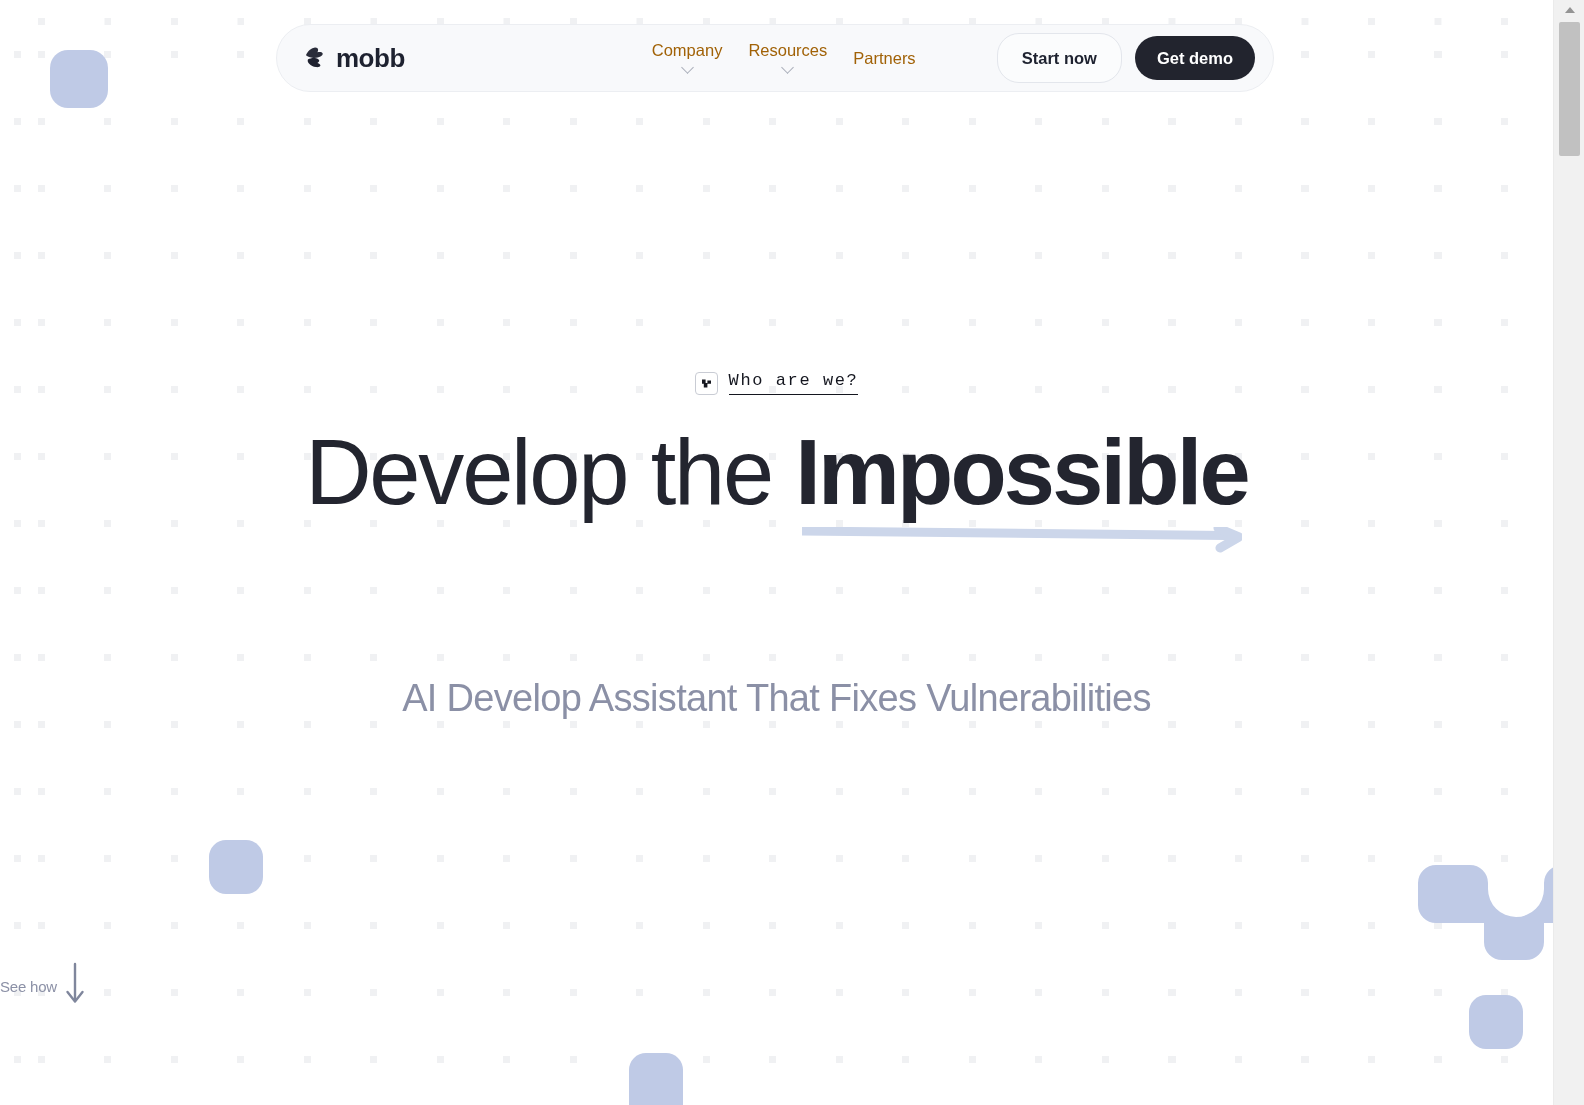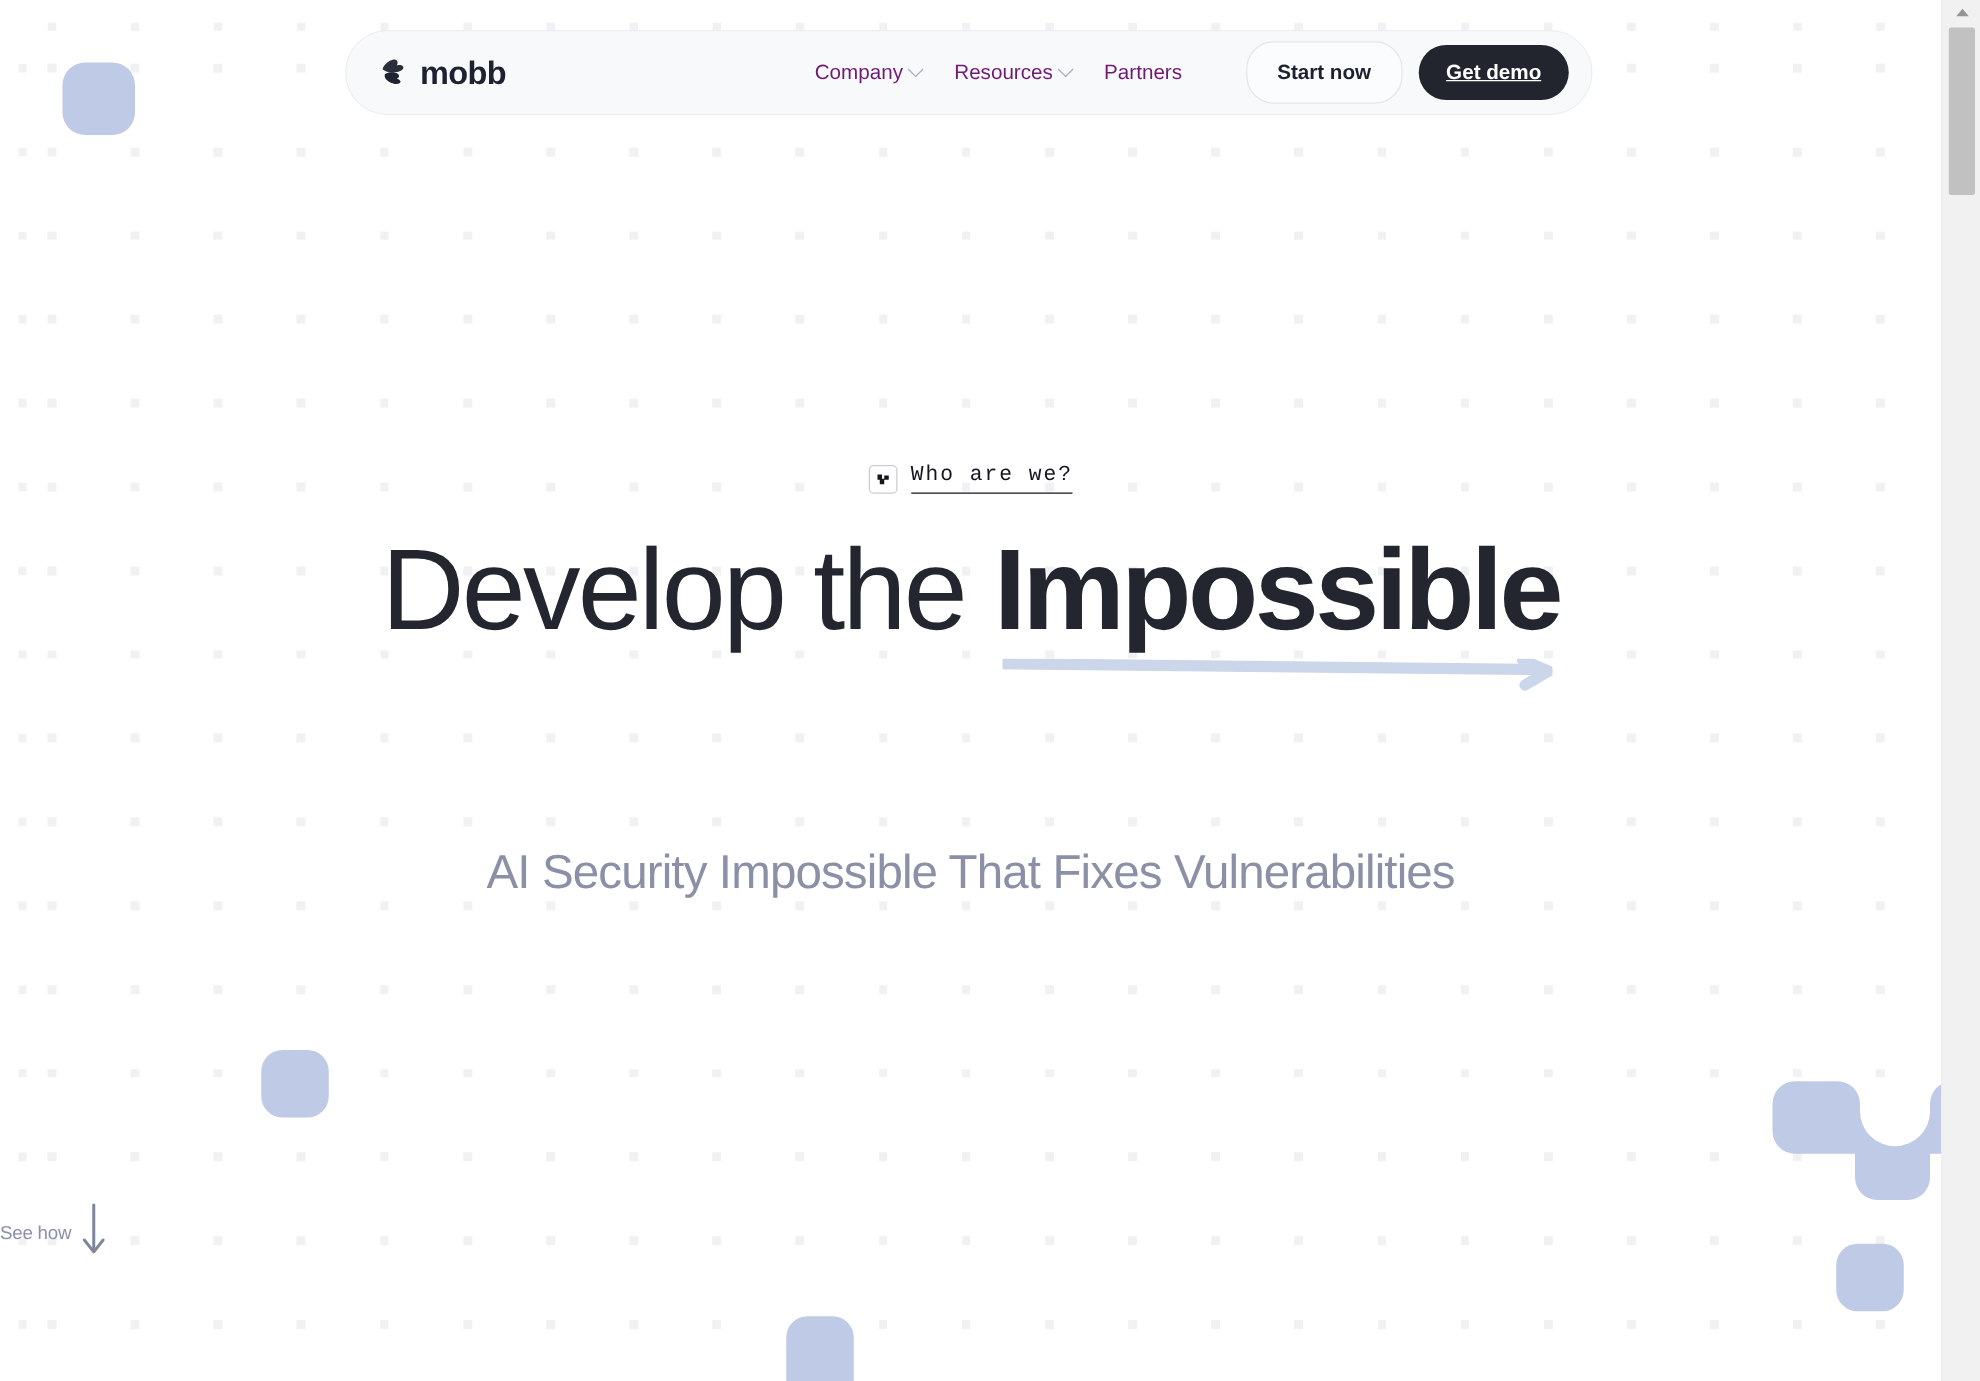--- a/index.html
+++ b/index.html
@@ -93,23 +93,24 @@
     display: flex;
     align-items: center;
     gap: 26px;
     margin-left: 247px;
   }
   .nav-link {
     display: flex;
     align-items: center;
     gap: 6px;
     font-size: 16.5px;
-    color: #701a75;
+    color: #a16207;
     cursor: pointer;
     white-space: nowrap;
+    flex-direction: column;
   }
   .chev {
     display: inline-block;
     width: 9px; height: 9px;
     border-right: 1.6px solid #a9aeba;
     border-bottom: 1.6px solid #a9aeba;
     transform: translateY(-3px) rotate(45deg);
   }
 
   .nav-actions { display: flex; align-items: center; gap: 13px; margin-left: auto; }
@@ -132,21 +133,20 @@
     padding: 0 22px;
     border-radius: 22px;
     border: none;
     background: #22242e;
     font-family: "Liberation Sans", sans-serif;
     font-size: 16.5px;
     font-weight: 700;
     color: #ffffff;
     cursor: pointer;
     white-space: nowrap;
-    text-decoration: underline;
   }
 
   
   .hero {
     position: absolute;
     left: 0;
     top: 0;
     width: 1553px;
     text-align: center;
   }
@@ -331,21 +331,21 @@
       </span>
     </h1>
 
     <div class="hl-arrow">
       <svg width="440" height="26" viewBox="0 0 440 26" fill="none">
         <path d="M0 4 L424 8.5" stroke="#ccd6ea" stroke-width="9" stroke-linecap="round"></path>
         <path d="M416 1 L437 10 L418 21" stroke="#ccd6ea" stroke-width="9" stroke-linecap="round" stroke-linejoin="round" fill="none"></path>
       </svg>
     </div>
 
-    <div class="subtitle">AI Security Impossible That Fixes Vulnerabilities</div>
+    <div class="subtitle">AI Develop Assistant That Fixes Vulnerabilities</div>
 
     <div class="see-how">
       <span class="see-how-label">See how</span>
       <span>
         <svg width="22" height="44" viewBox="0 0 22 44" fill="none">
           <path d="M11 2 V38" stroke="#7f869c" stroke-width="2.4" stroke-linecap="round"></path>
           <path d="M3.5 30 L11 39.5 L18.5 30" stroke="#7f869c" stroke-width="2.4" stroke-linecap="round" stroke-linejoin="round" fill="none"></path>
         </svg>
       </span>
     </div>

